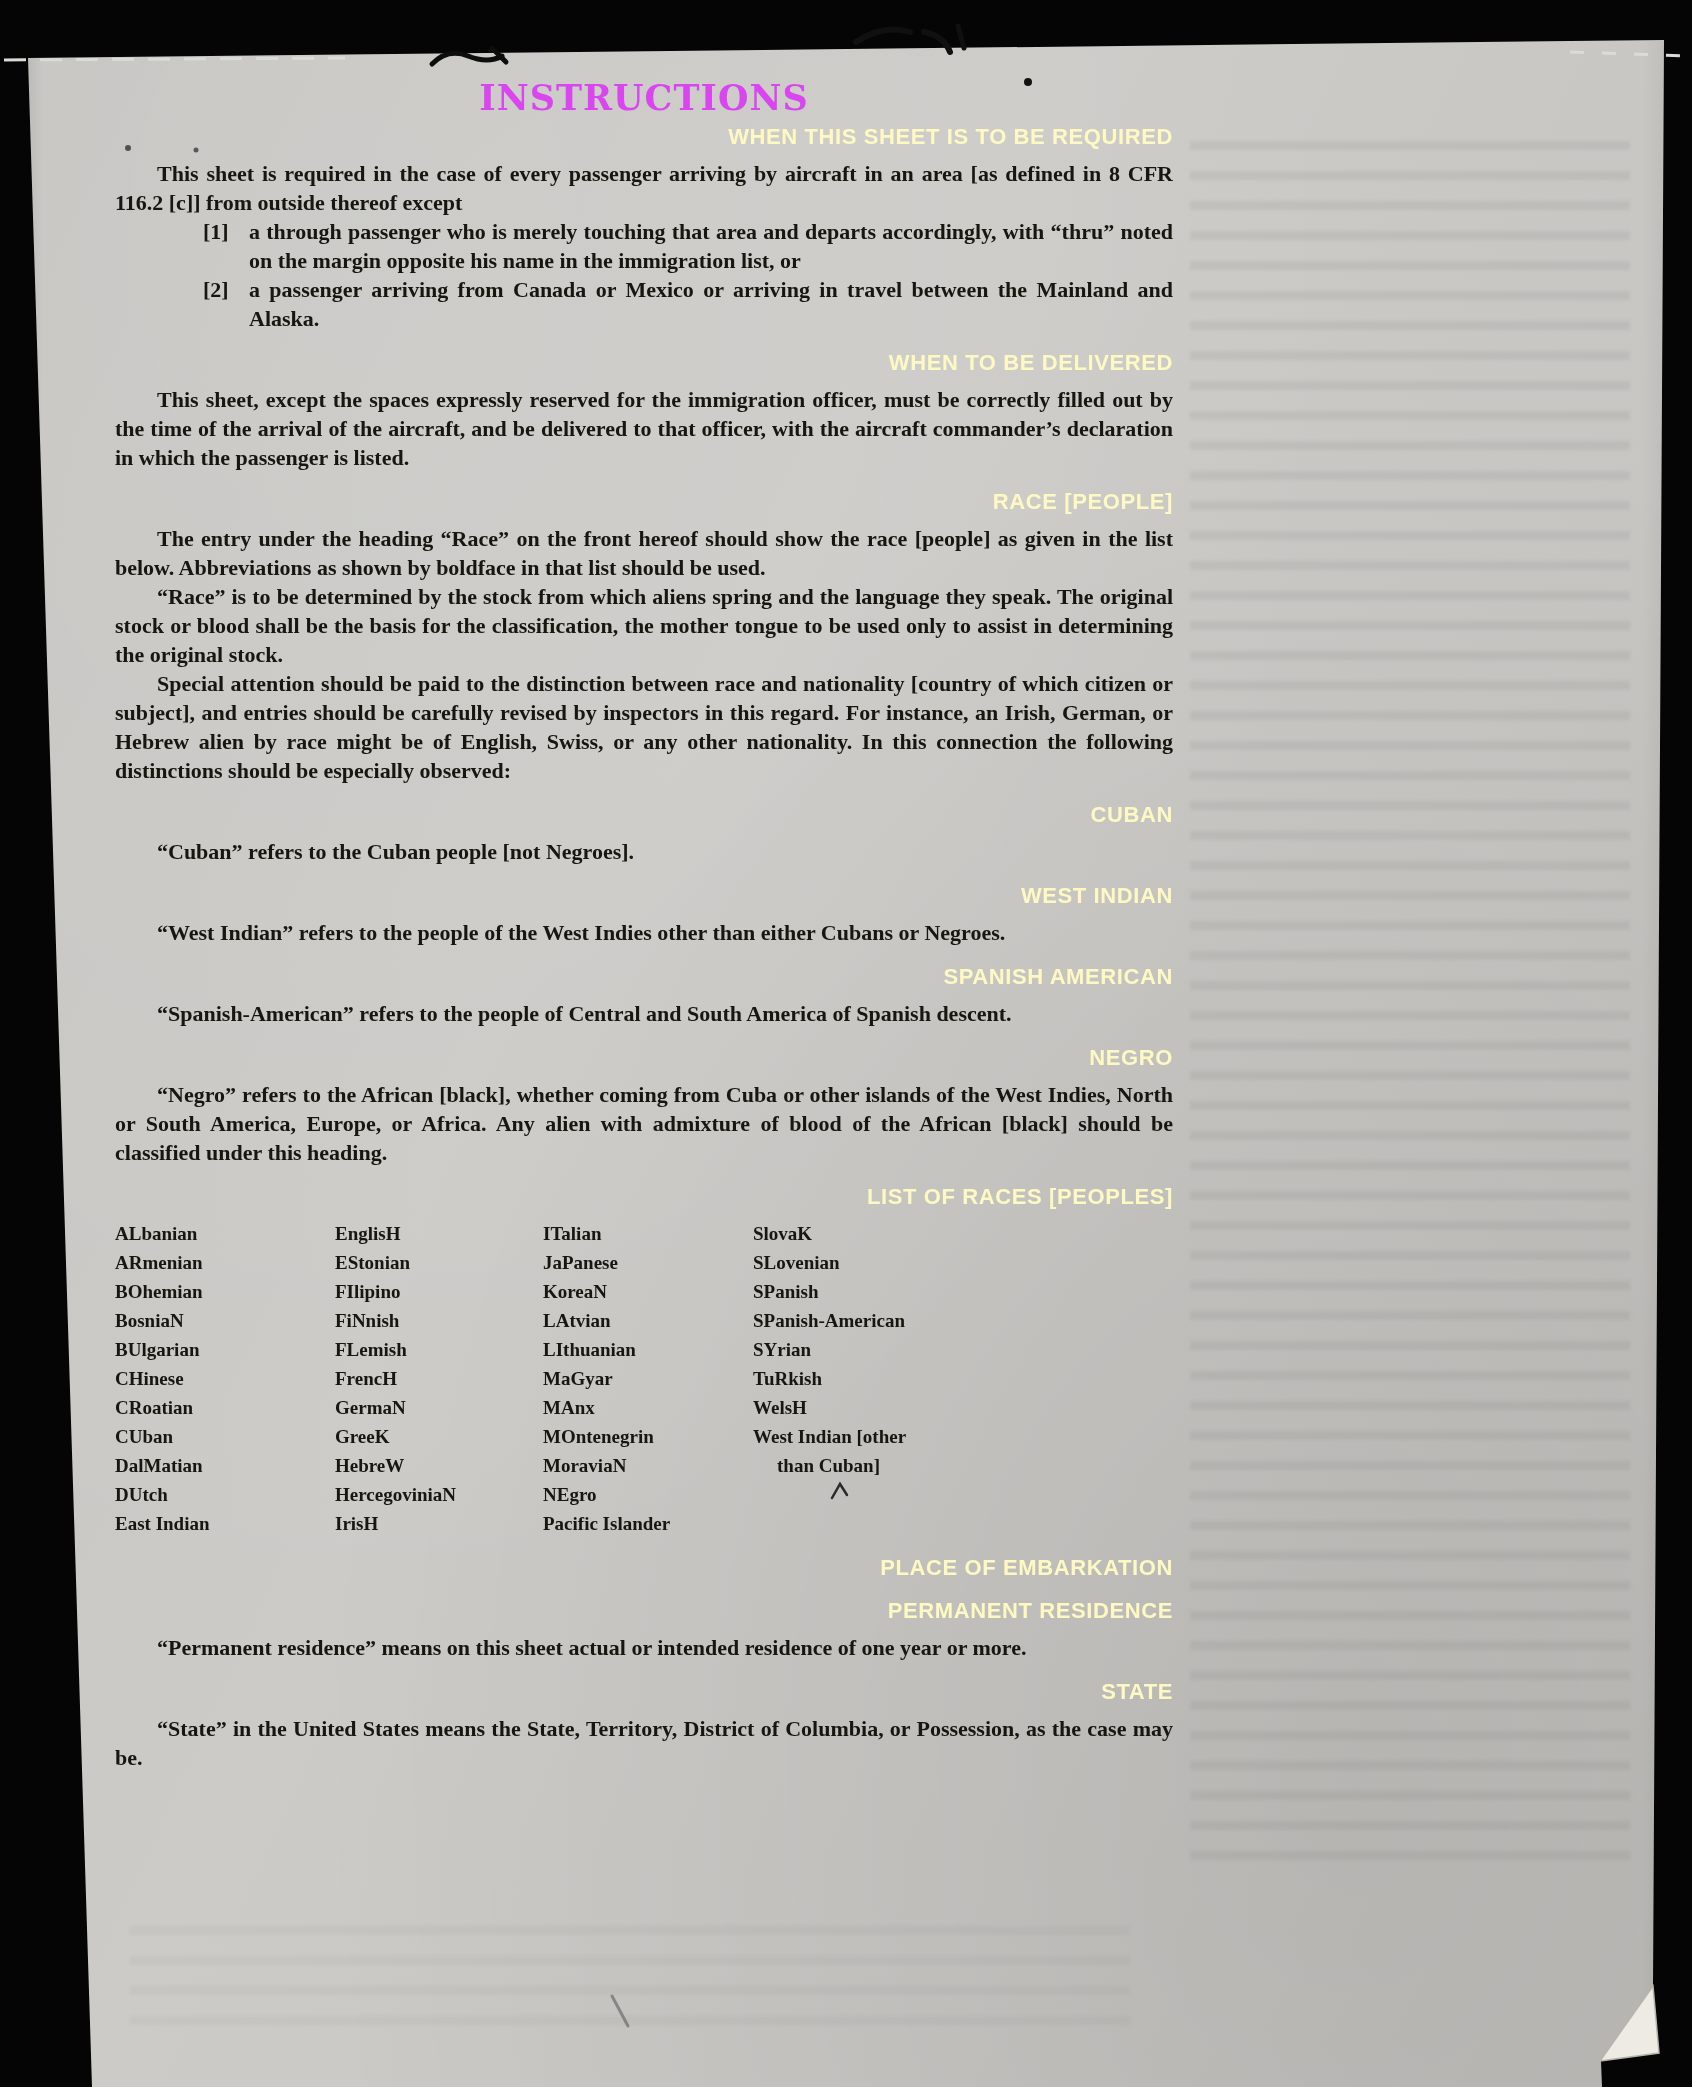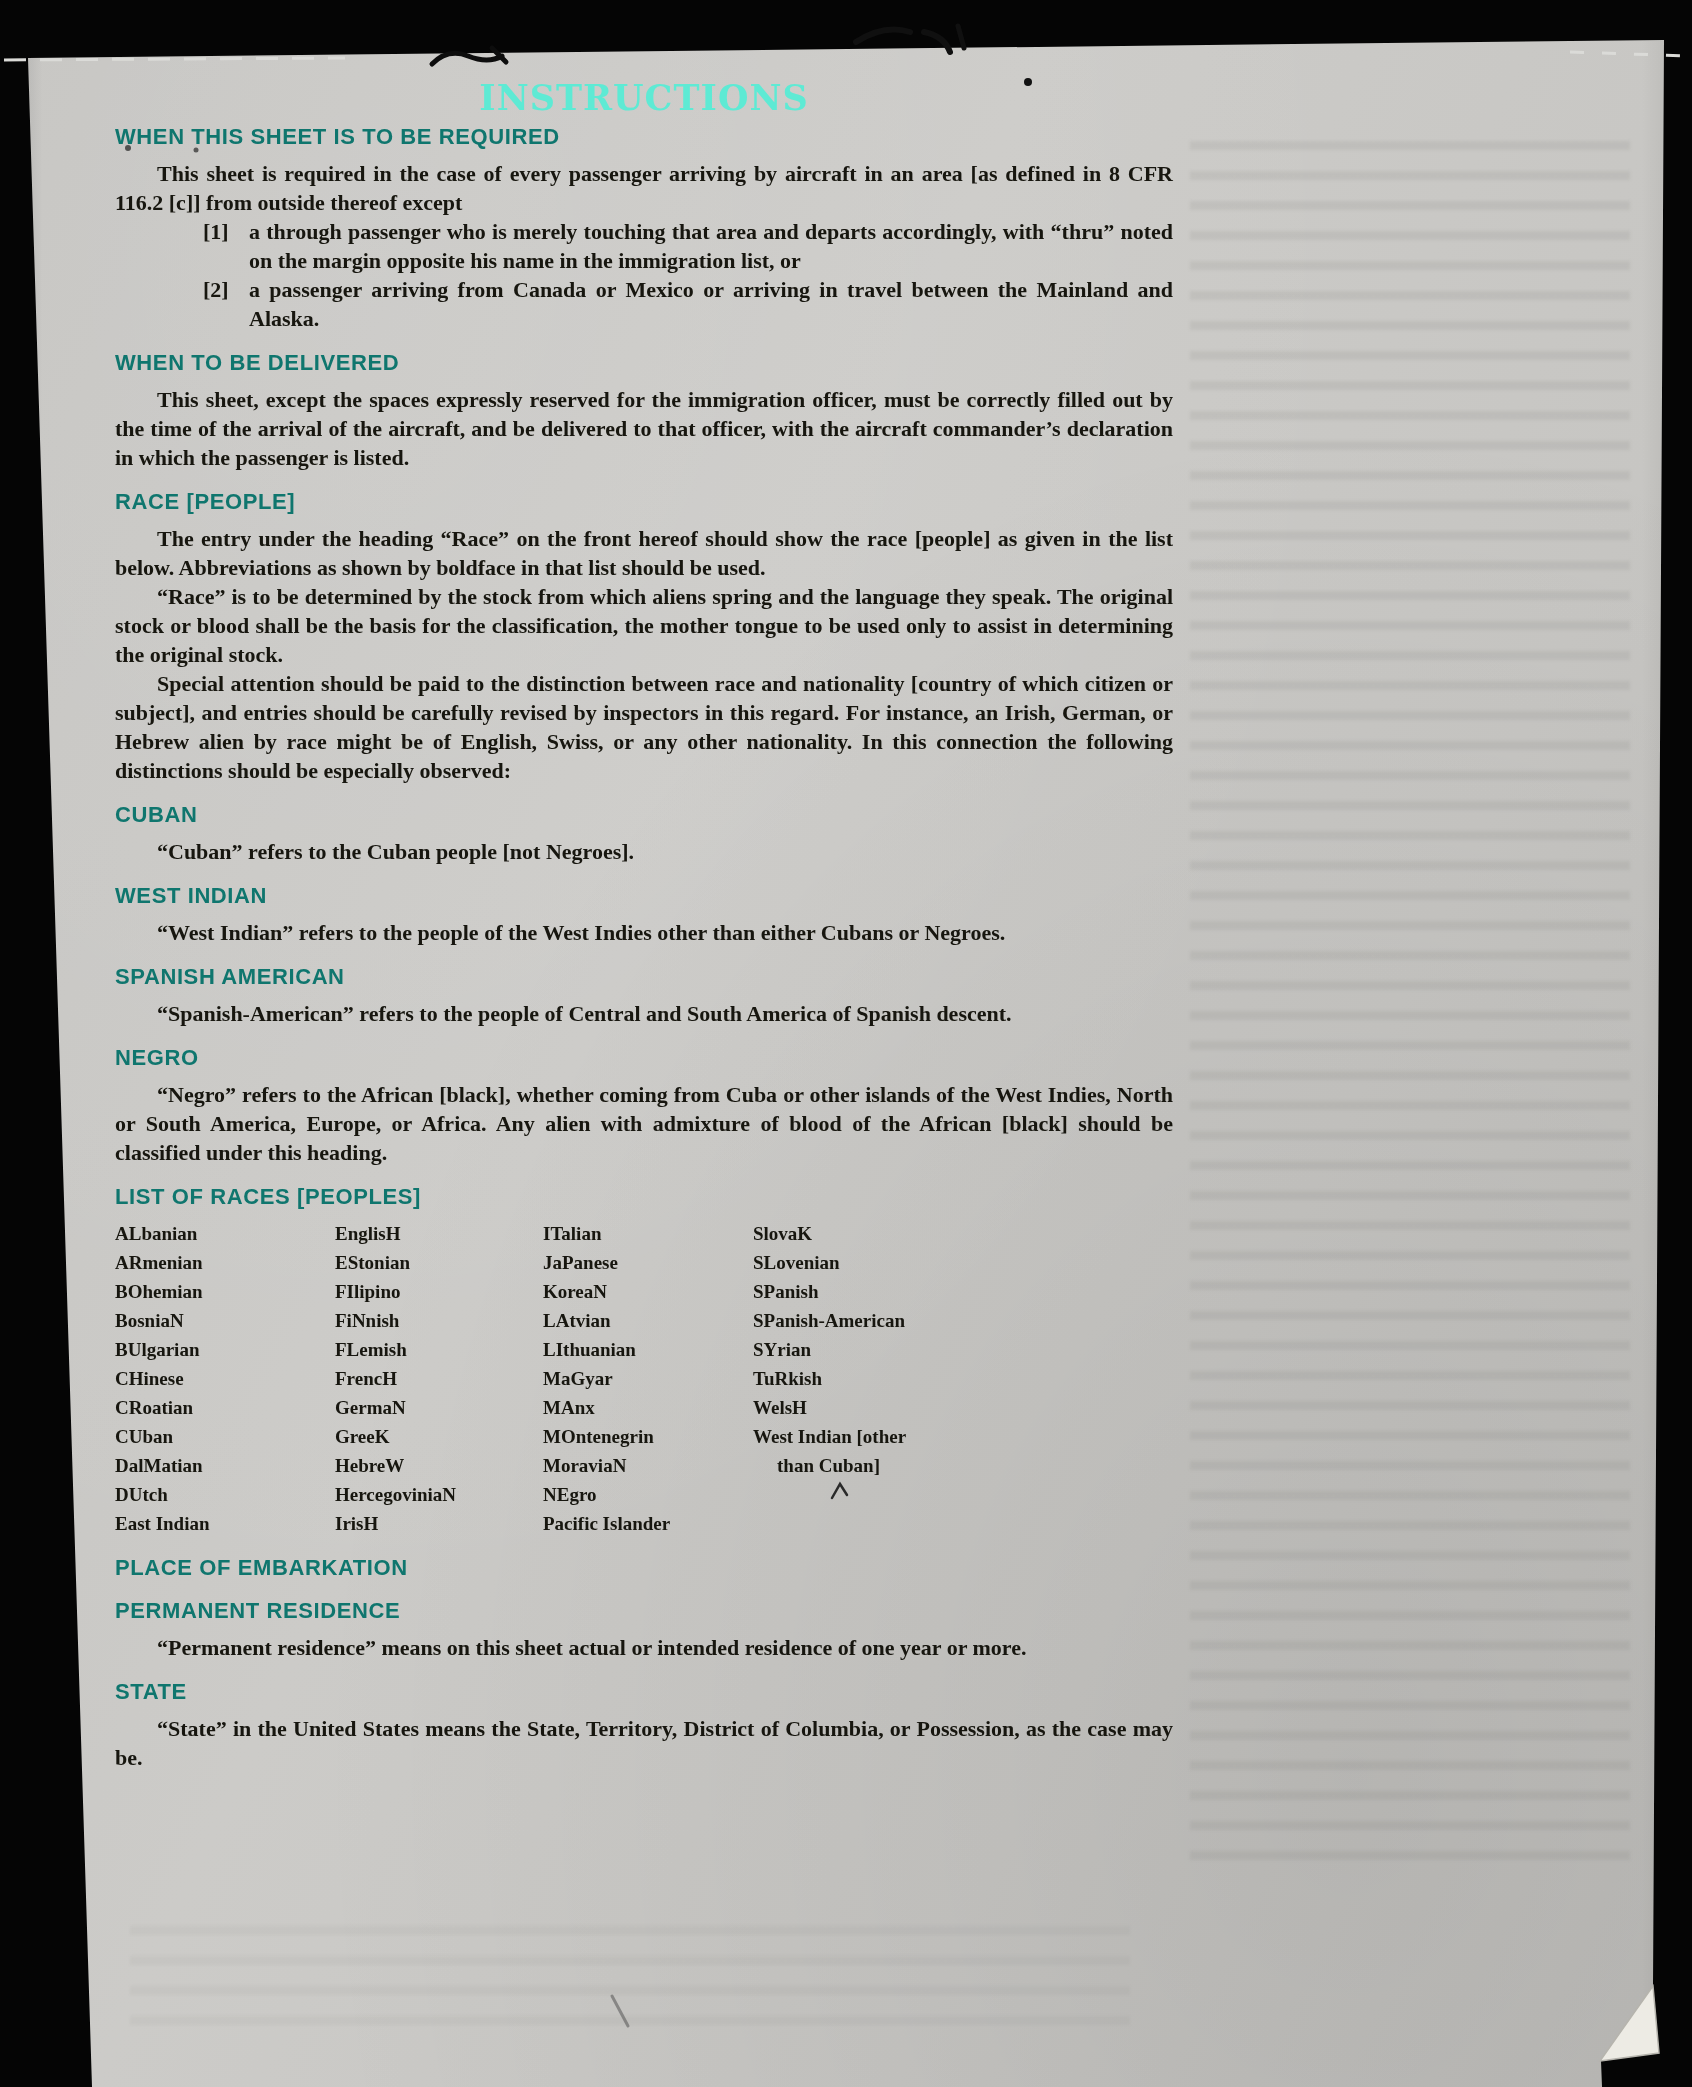--- a/index.html
+++ b/index.html
@@ -33,31 +33,31 @@
     color:#17160f;
   }
   .title{
     margin:0 0 6px 0;
     text-align:center;
     font-family:"DejaVu Serif", serif;
     font-weight:700;
     font-size:35px;
     line-height:40px;
     letter-spacing:1px;
-    color:#5eead4;
+    color:#d946ef;
   }
   .h{
     margin:17px 0 9px 0;
-    text-align:left;
+    text-align:right;
     font-family:"Liberation Sans", sans-serif;
     font-weight:700;
     font-size:22px;
     line-height:26px;
     letter-spacing:0.6px;
-    color:#0f766e;
+    color:#fef9c3;
   }
   .sec:first-of-type .h{margin-top:2px;}
   .p{
     margin:0;
     font-size:22px;
     font-weight:700;
     line-height:29px;
     text-align:justify;
     text-indent:42px;
   }

